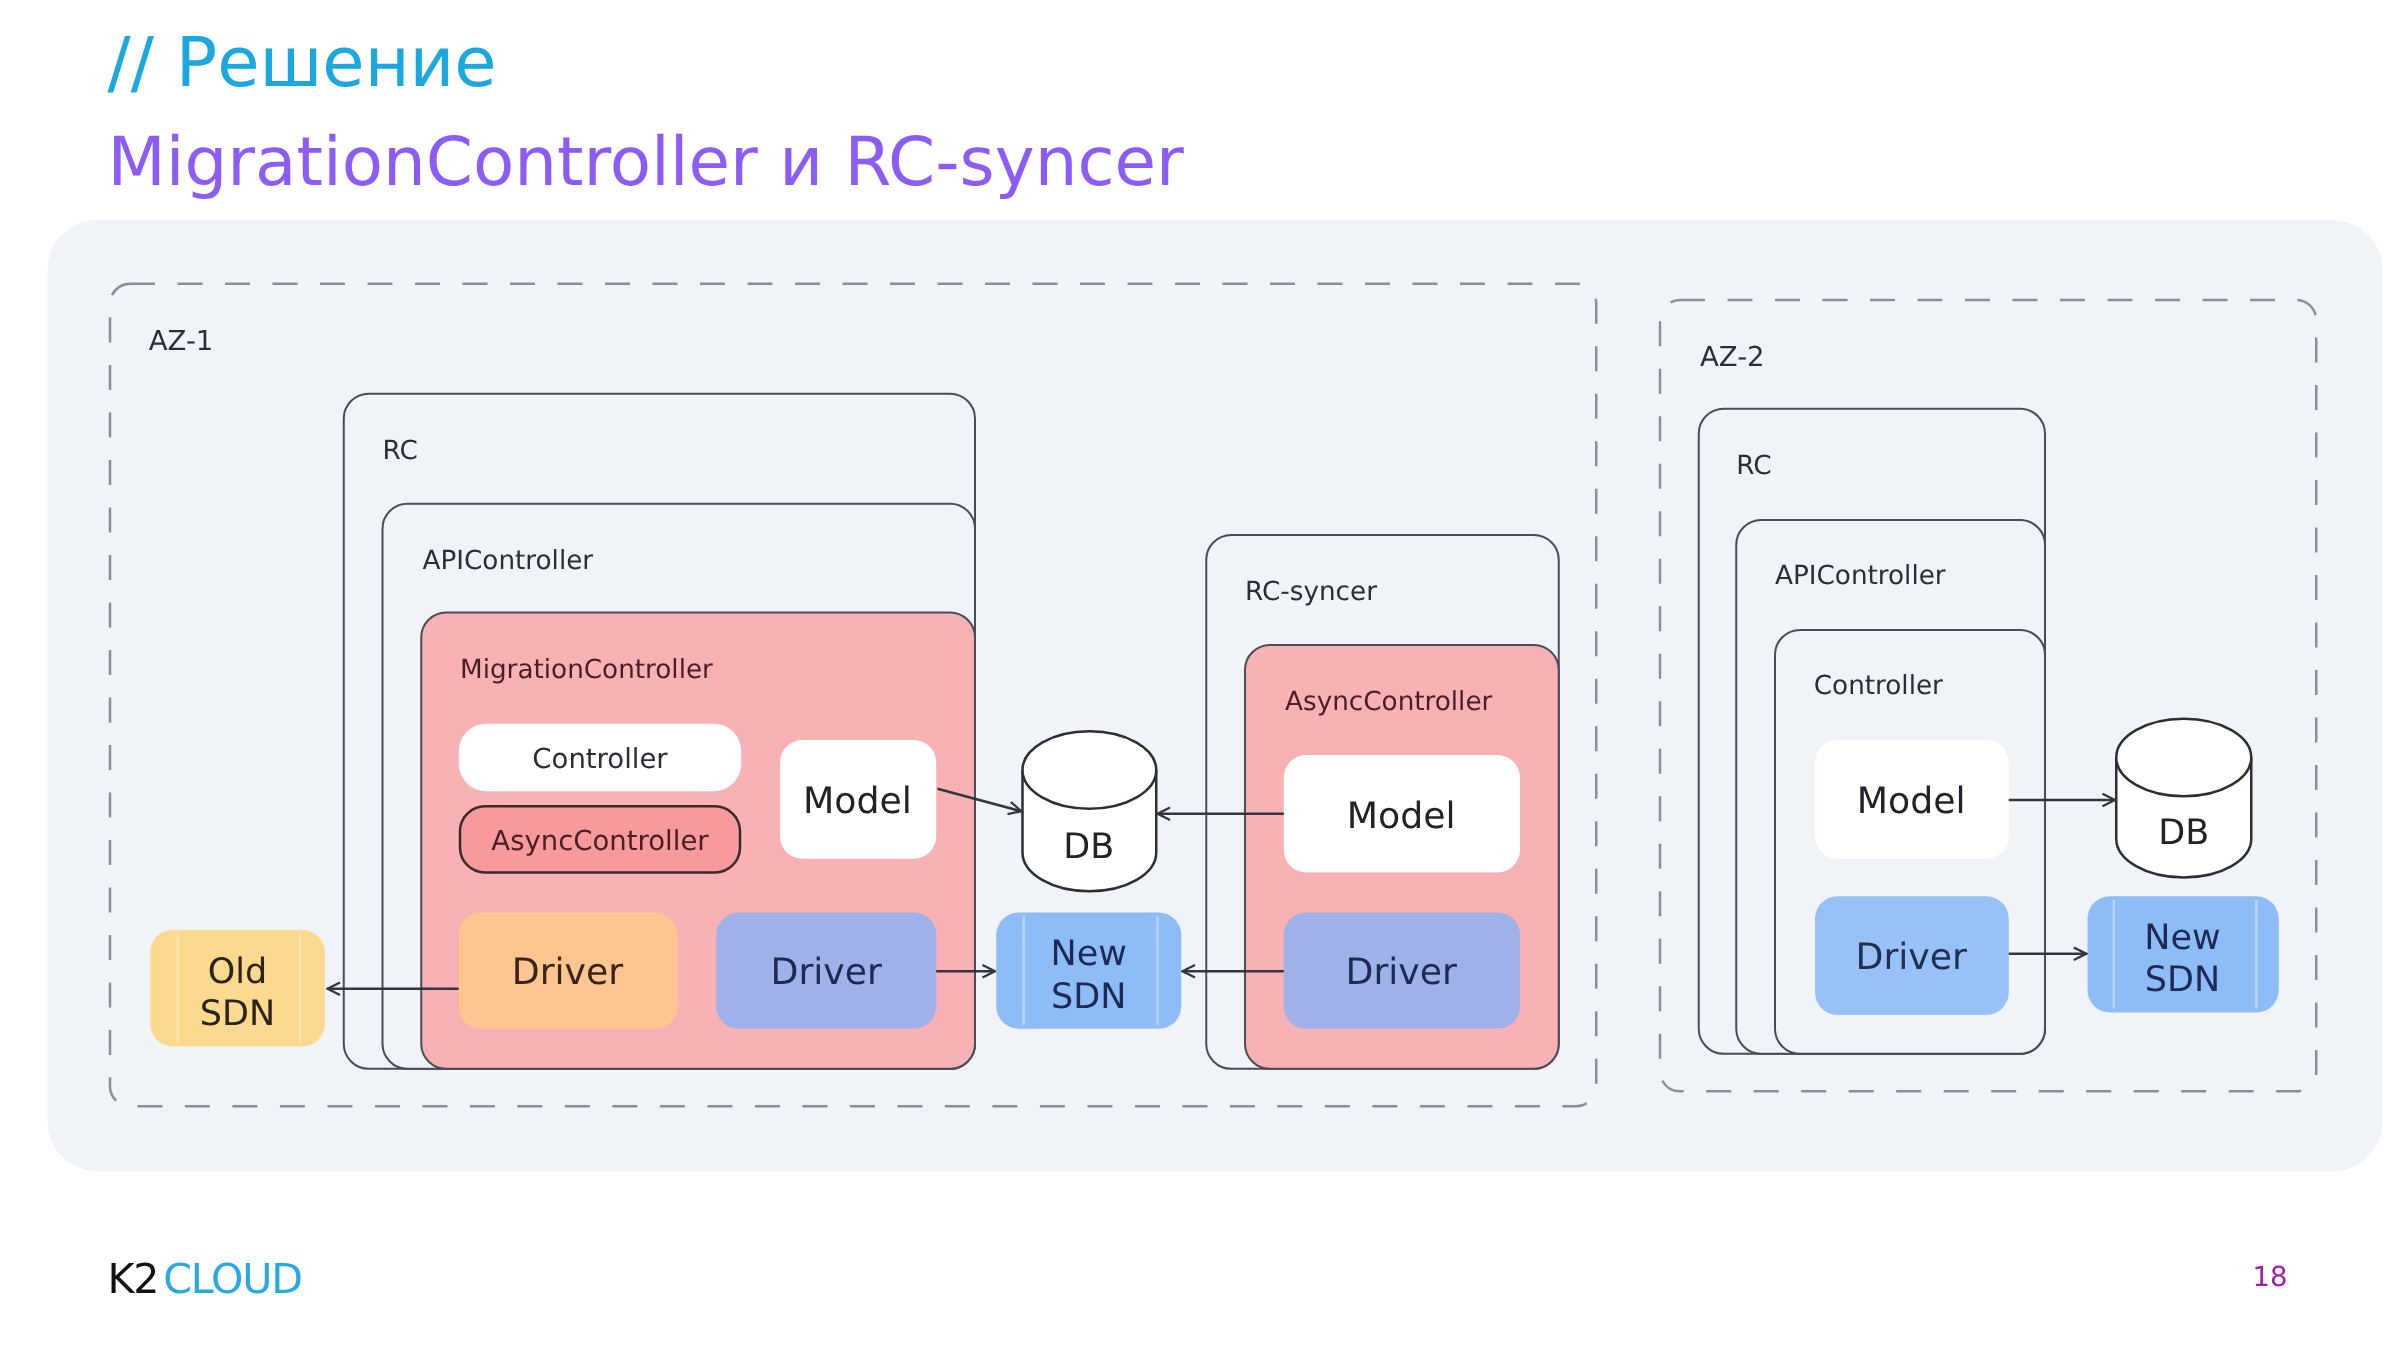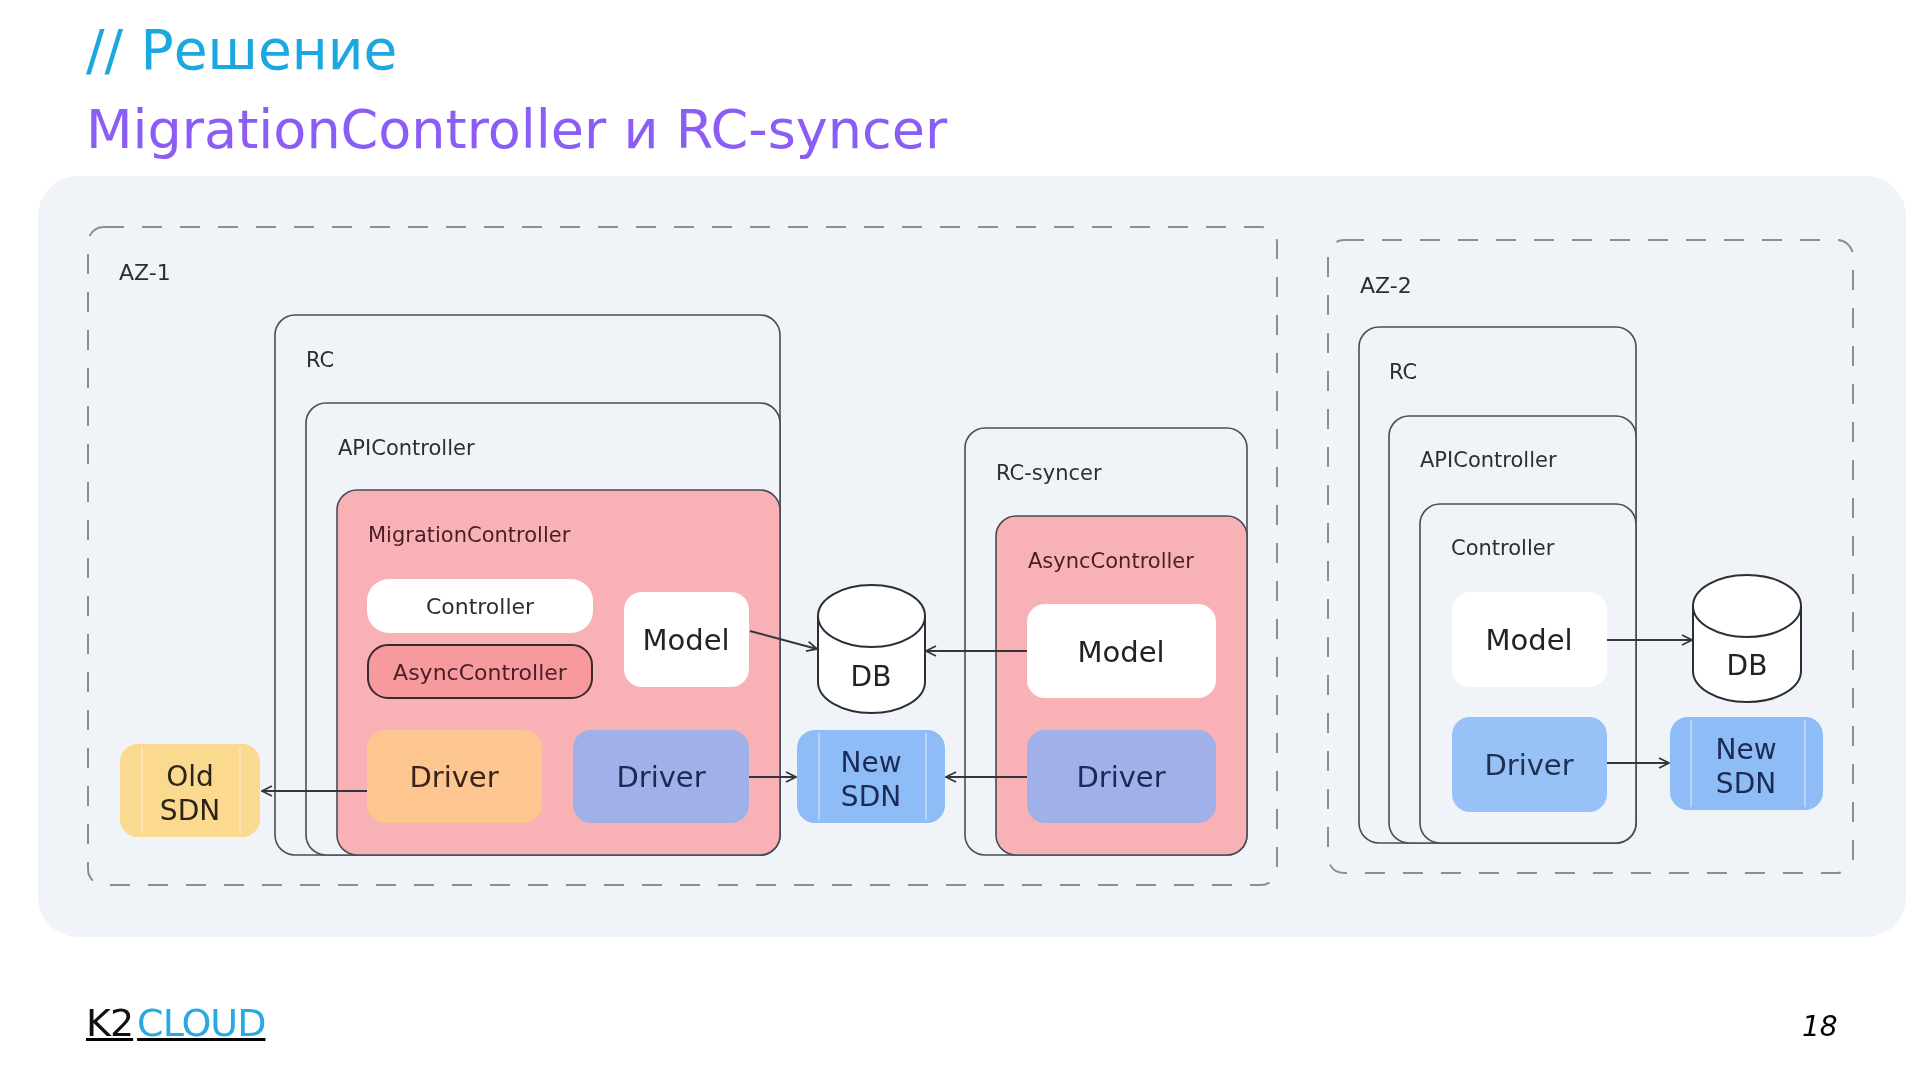--- a/index.html
+++ b/index.html
@@ -15,28 +15,28 @@
   }
   .title-main {
     position: absolute; left: 86px; top: 86px;
     font-family: "DejaVu Sans", sans-serif;
     font-size: 54px; line-height: 64px; color: #8b5cf6; white-space: nowrap; margin-top: 12px;
   }
   #diagram { position: absolute; left: 0; top: 0; }
   #diagram text { font-family: "DejaVu Sans", sans-serif; }
   .logo {
     position: absolute; left: 86px; top: 1006px;
-    font-family: "DejaVu Sans", sans-serif; font-size: 38px; line-height: 34px;
-    letter-spacing: -1px; white-space: nowrap; text-decoration: underline;
+    font-family: "DejaVu Sans", sans-serif; font-size: 33px; line-height: 34px;
+    letter-spacing: -1px; white-space: nowrap;
   }
   .logo .k2 { color: #111111; }
   .logo .cloud { color: #29a9e1; margin-left: 4px; }
   .page-num {
     position: absolute; left: 1802px; top: 1010px;
-    font-family: "DejaVu Sans", sans-serif; font-size: 28px; color: #000000; font-style: italic;
+    font-family: "DejaVu Sans", sans-serif; font-size: 22px; color: #a21caf;
   }
 </style>
 </head>
 <body>
 
 <div class="title-kicker">// Решение</div>
 <div class="title-main">MigrationController и RC-syncer</div>
 
 <svg id="diagram" width="1920" height="1080" viewBox="0 0 1920 1080">
   <defs>

